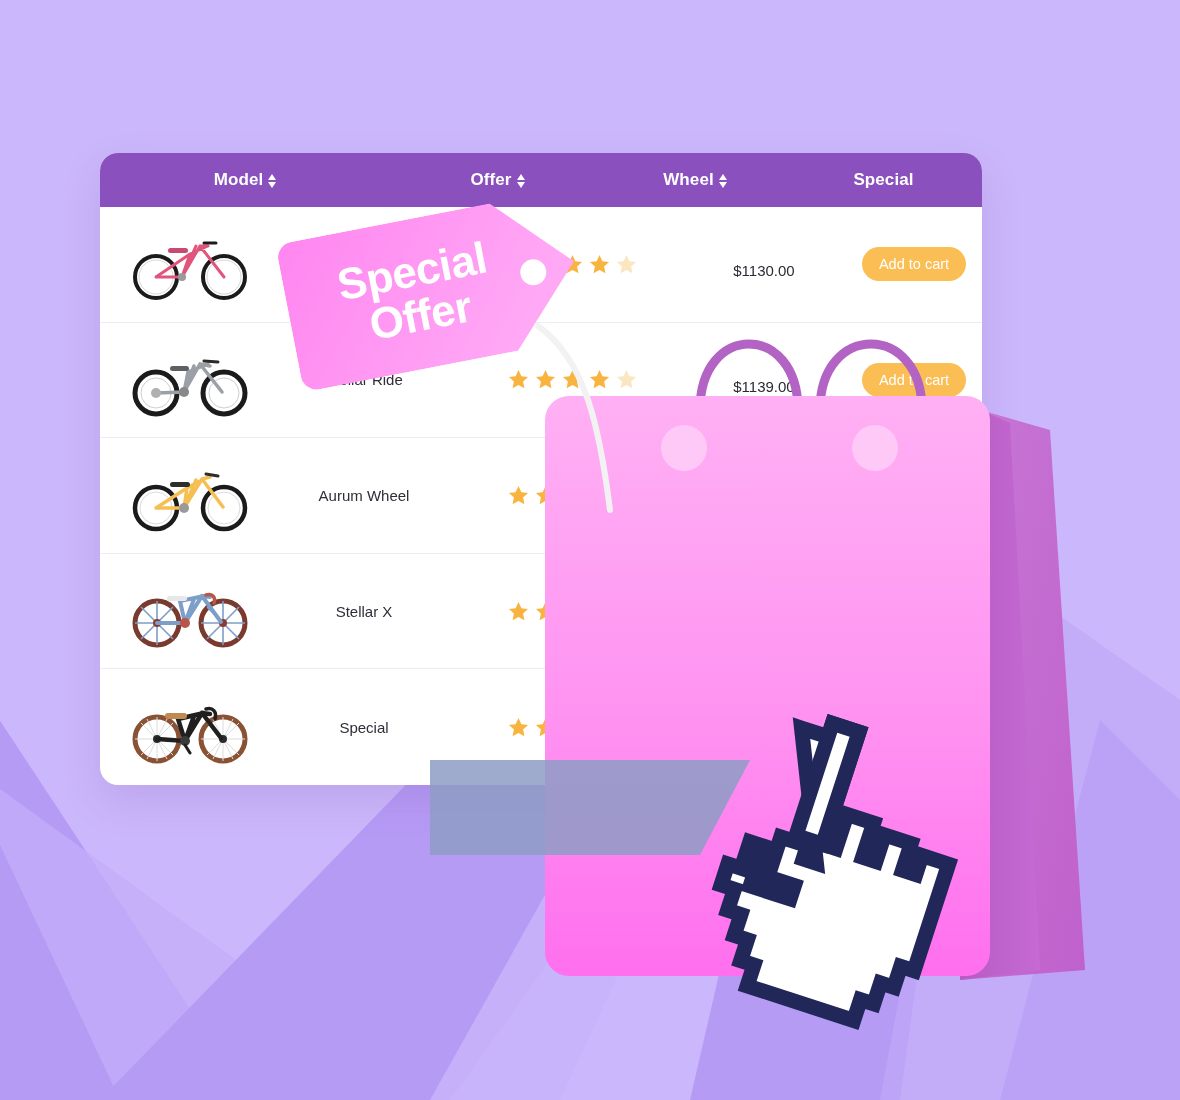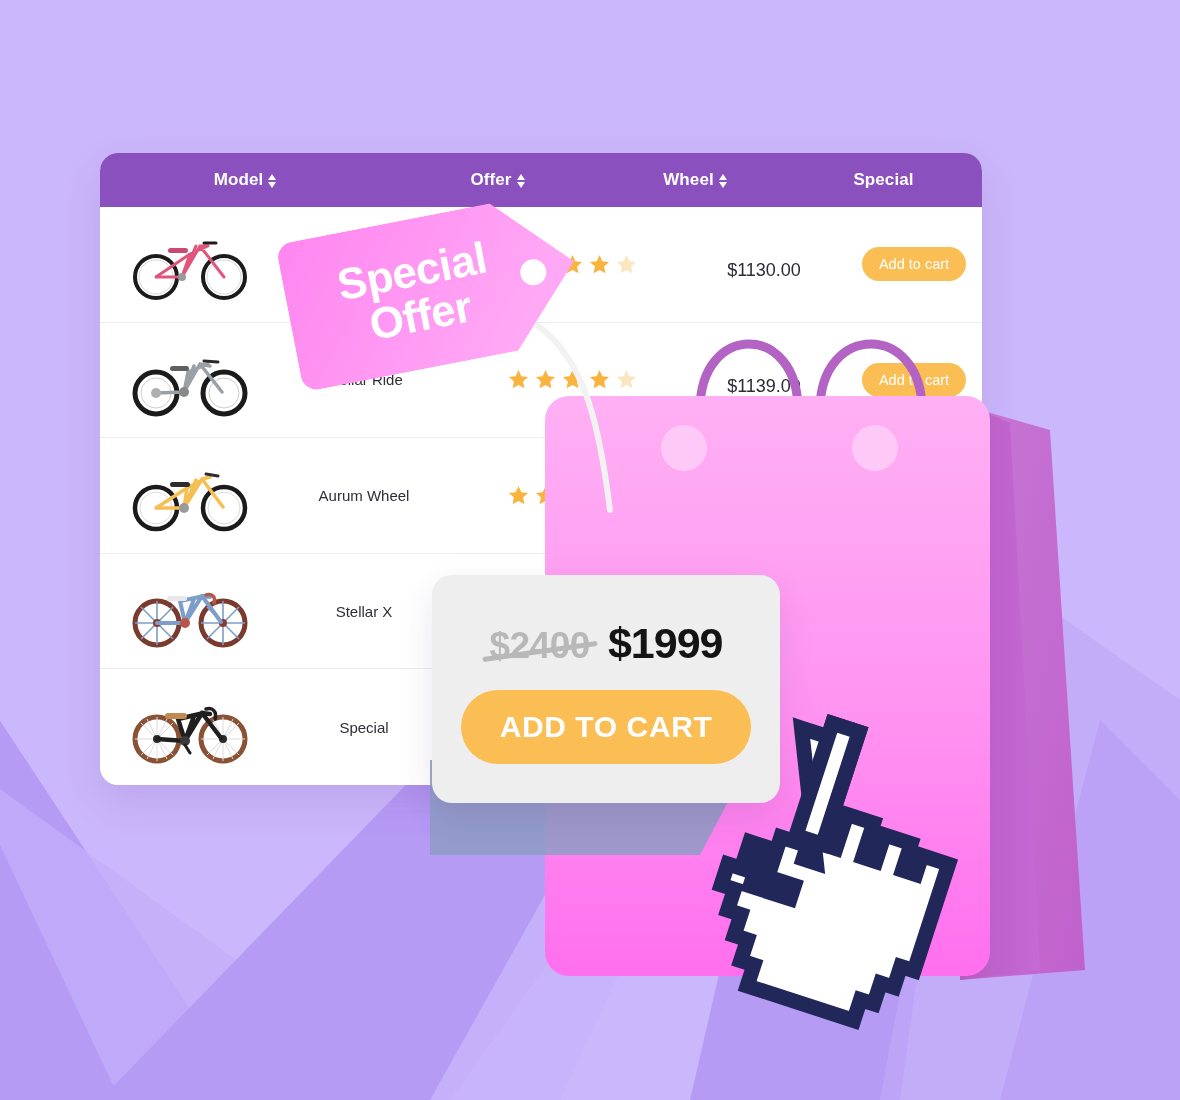--- a/index.html
+++ b/index.html
@@ -82,21 +82,21 @@
     color: #2e2e38;
     text-align: center;
   }
   .cell-rating {
     width: 220px;
     display: flex; align-items: center; justify-content: center;
     gap: 4px;
   }
   .cell-price {
     width: 164px;
-    font-size: 18px;
+    font-size: 15px;
     color: #2b2b34;
     text-align: center;
     margin-top: 13px;
   }
   .cell-purchase {
     width: 136px;
     display: flex; align-items: center; justify-content: center;
   }
   .star { width: 23px; height: 23px; display: block; }
 
@@ -484,27 +484,20 @@
   </div>
 
   <svg style="position:absolute;left:520;top:300px;left:520px;width:180px;height:220px;" viewBox="0 0 180 220">
     <path d="M18 26 C66 60 80 130 90 210" fill="none" stroke="#f2f2f2" stroke-width="6" stroke-linecap="round"></path>
   </svg>
 
   <svg style="position:absolute;left:430px;top:760px;width:360px;height:110px;" viewBox="0 0 360 110">
     <path d="M0 0 H320 L270 95 H0 Z" fill="#8d9cc4" opacity="0.85"></path>
   </svg>
 
-  <div class="promo-card">
-    <div class="promo-prices">
-      <span class="price-old">$2400</span>
-      <span class="price-new">$1999</span>
-    </div>
-    <button class="btn-promo">ADD TO CART</button>
-  </div>
 
   <div class="cursor">
     <svg width="320" height="320" viewBox="0 0 320 320">
       <g transform="rotate(18 160 160)">
         <path d="
           M70 40
           h28 v-14 h28 v118 h14 v-36 h28 v36 h14 v-28 h28 v28 h14 v-20 h28 v112
           h-14 v22 h-14 v22 h-14 v22
           h-112 v-22 h-14 v-22 h-14 v-22 h-14 v-22 h-14 v-22
           h28 v14 h14 v-14 h14 v14 h14 v-14 h-28 v-14 h-28 v-14

